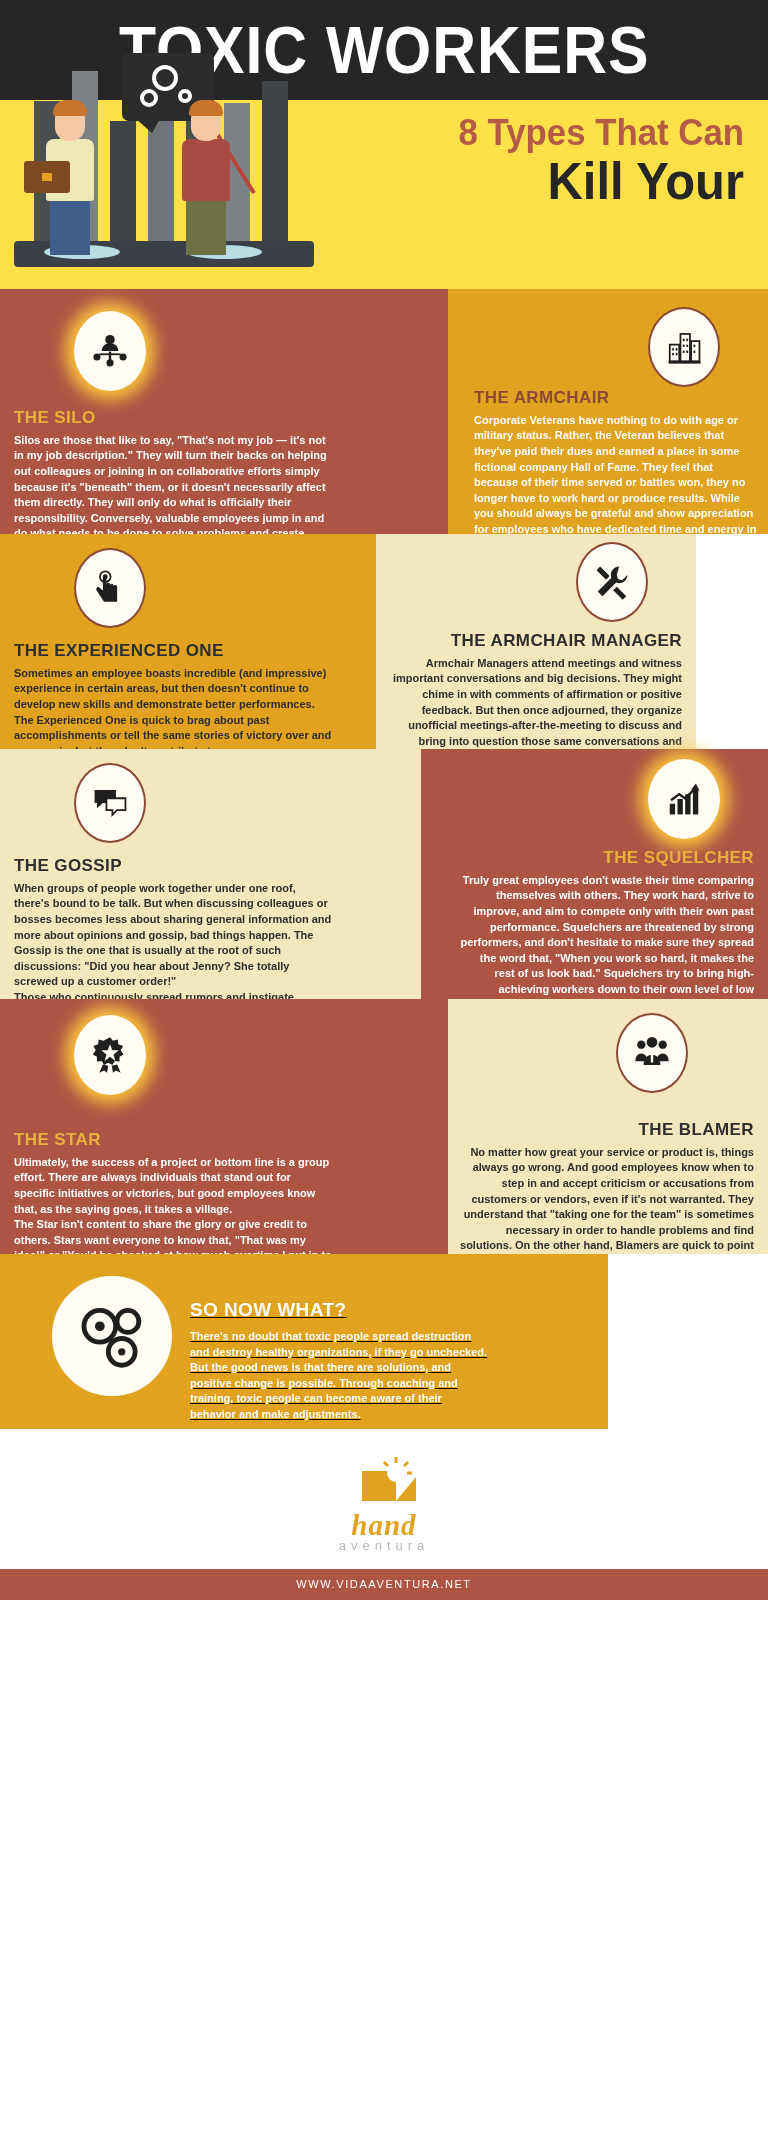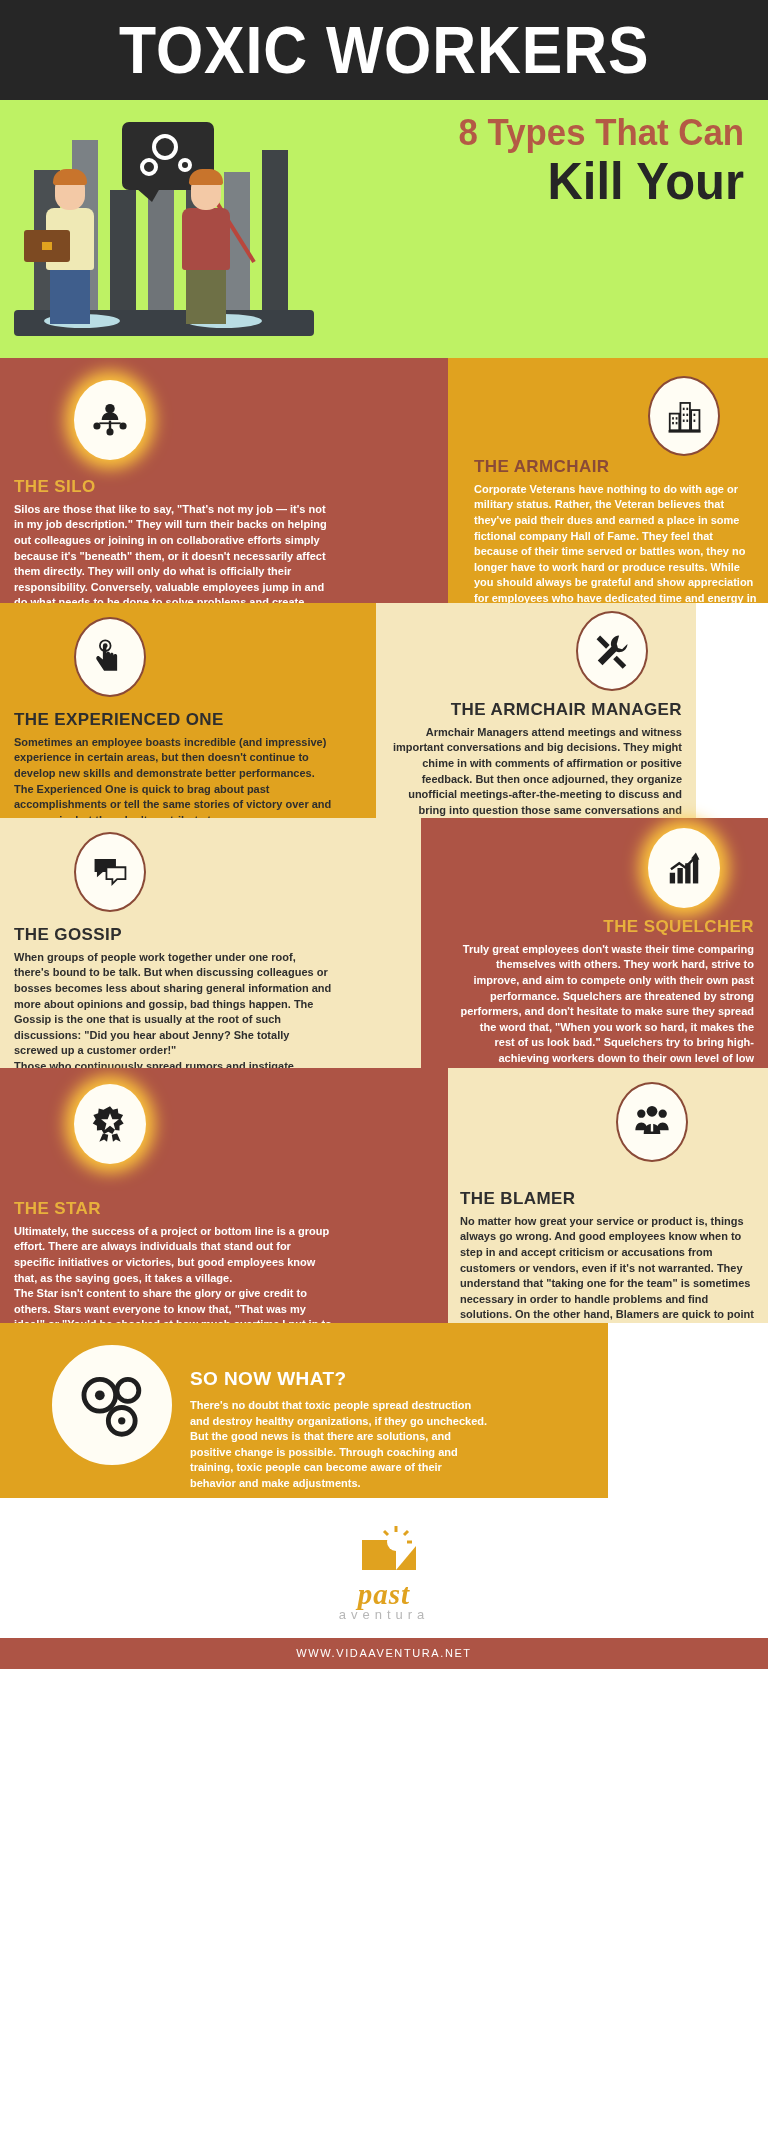--- a/index.html
+++ b/index.html
@@ -21,21 +21,21 @@
     color:#ffffff;
     font-size:66px;
     font-weight:bold;
     letter-spacing:1px;
     line-height:1;
     transform:scaleX(0.92);
     font-family:"Liberation Sans Narrow","Liberation Sans",sans-serif;
     white-space:nowrap;
   }
 
-  .hero { position:relative; height:258px; background:#bef264; display:flex; }
+  .hero { position:relative; height:189px; background:#fde047; display:flex; }
   .hero-art { width:330px; position:relative; }
   .hero-copy { flex:1; padding:14px 24px 0 0; text-align:right; }
   .hero-line1 {
     color:#b45a45; font-size:37px; font-weight:bold; line-height:1.05;
     transform:scaleX(0.94); transform-origin:right center;
     font-family:"Liberation Sans Narrow","Liberation Sans",sans-serif;
   }
   .hero-line2 {
     color:#262626; font-size:52px; font-weight:bold; line-height:1.02;
     margin-top:2px; transform:scaleX(0.94); transform-origin:right center;
@@ -324,39 +324,39 @@
         <svg viewBox="0 0 64 64">
           <circle cx="14" cy="18" r="7"></circle>
             <path d="M4 46c0-8 4-13 10-13s10 5 10 13z"></path>
           <circle cx="50" cy="18" r="7"></circle>
             <path d="M40 46c0-8 4-13 10-13s10 5 10 13z"></path>
           <circle cx="32" cy="14" r="9"></circle>
             <path d="M18 52c0-11 6-17 14-17s14 6 14 17z"></path>
           <rect x="30" y="32" width="4" height="16" fill="#fffdf4"></rect>
         </svg>
       </div>
-      <div style="position:absolute; right:14px; top:122px; width:294px; text-align:left;">
+      <div style="position:absolute; right:14px; top:122px; width:294px; text-align:right;">
         <div class="sec-title t-dark">THE BLAMER</div>
         <div class="sec-body t-dark">No matter how great your service or product is, things always go wrong. And good employees know when to step in and accept criticism or accusations from customers or vendors, even if it's not warranted. They understand that "taking one for the team" is sometimes necessary in order to handle problems and find solutions. On the other hand, Blamers are quick to point fingers and make it clear that it's someone else's fault. Blamers are less concerned with finding resolution and more concerned with defending themselves. They reject the notion that, "We're all in this together," and instead look out for themselves.</div>
       </div>
     </div>
   </div>
 
   <div class="row" style="height:175px;">
     <div class="half bg-gold" style="width:608px;">
       <div class="circ" style="left:52px; top:22px; width:120px; height:120px; border:3px solid #fffdf4;">
         <svg viewBox="0 0 64 64" style="width:78px;height:78px;">
           <circle cx="22" cy="24" r="13" fill="none" stroke="#1f1f1f" stroke-width="4"></circle>
           <circle cx="22" cy="24" r="4"></circle>
           <circle cx="45" cy="20" r="9" fill="none" stroke="#1f1f1f" stroke-width="4"></circle>
           <circle cx="40" cy="45" r="11" fill="none" stroke="#1f1f1f" stroke-width="4"></circle>
           <circle cx="40" cy="45" r="3"></circle>
         </svg>
       </div>
-      <div style="position:absolute; left:190px; top:46px; width:300px;">
+      <div style="position:absolute; left:190px; top:46px; width:300px;text-decoration:underline;">
         <div class="sec-title t-white" style="font-size:19px; margin-bottom:8px;">SO NOW WHAT?</div>
         <div class="sec-body t-white">There's no doubt that toxic people spread destruction and destroy healthy organizations, if they go unchecked. But the good news is that there are solutions, and positive change is possible. Through coaching and training, toxic people can become aware of their behavior and make adjustments.</div>
       </div>
       <svg style="position:absolute;right:-80px;top:0;" width="82" height="175">
         <polygon points="0,0 0,175 82,88" fill="#e0a21f"></polygon>
       </svg>
     </div>
     <div class="half" style="width:160px; background:#ffffff;"></div>
   </div>
 
@@ -367,18 +367,18 @@
         <polygon points="44,46 64,22 64,46" fill="#e0a21f"></polygon>
         <circle cx="44" cy="18" r="9" fill="#ffffff"></circle>
         <g stroke="#e0a21f" stroke-width="3">
           <line x1="44" y1="2" x2="44" y2="8"></line>
           <line x1="56" y1="7" x2="52" y2="11"></line>
           <line x1="32" y1="7" x2="36" y2="11"></line>
           <line x1="60" y1="18" x2="55" y2="18"></line>
         </g>
       </svg>
     </div>
-    <div class="logo-text-vida">past</div>
+    <div class="logo-text-vida">hand</div>
     <div class="logo-text-av">aventura</div>
   </div>
   <div class="footer-bar">WWW.VIDAAVENTURA.NET</div>
 
 </div>
 
 </body></html>

